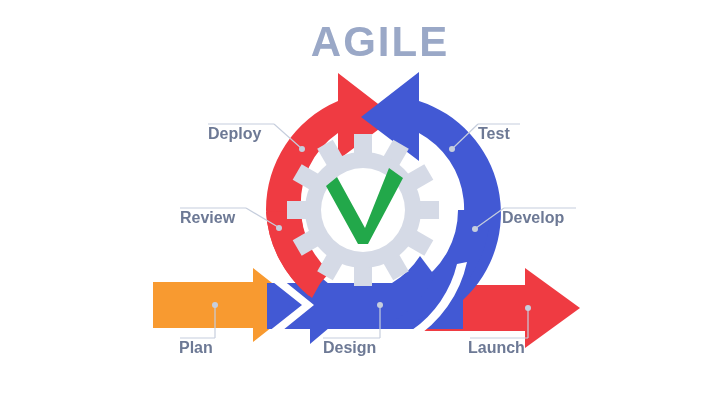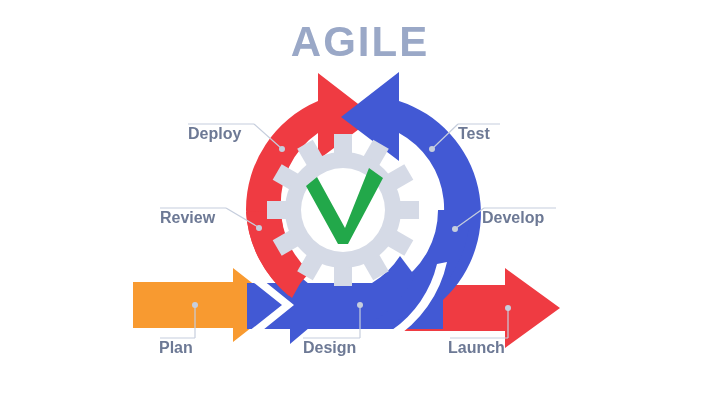--- a/index.html
+++ b/index.html
@@ -11,20 +11,21 @@
     width: 720px;
     height: 404px;
     overflow: hidden;
     font-family: "Liberation Sans", sans-serif;
   }
   #canvas {
     position: relative;
     width: 625px;
     height: 404px;
     background: #ffffff;
+    margin-left: 20px;
   }
   #diagram-svg {
     position: absolute;
     left: 0;
     top: 0;
     width: 720px;
     height: 404px;
     display: block;
   }
   .title-text {

